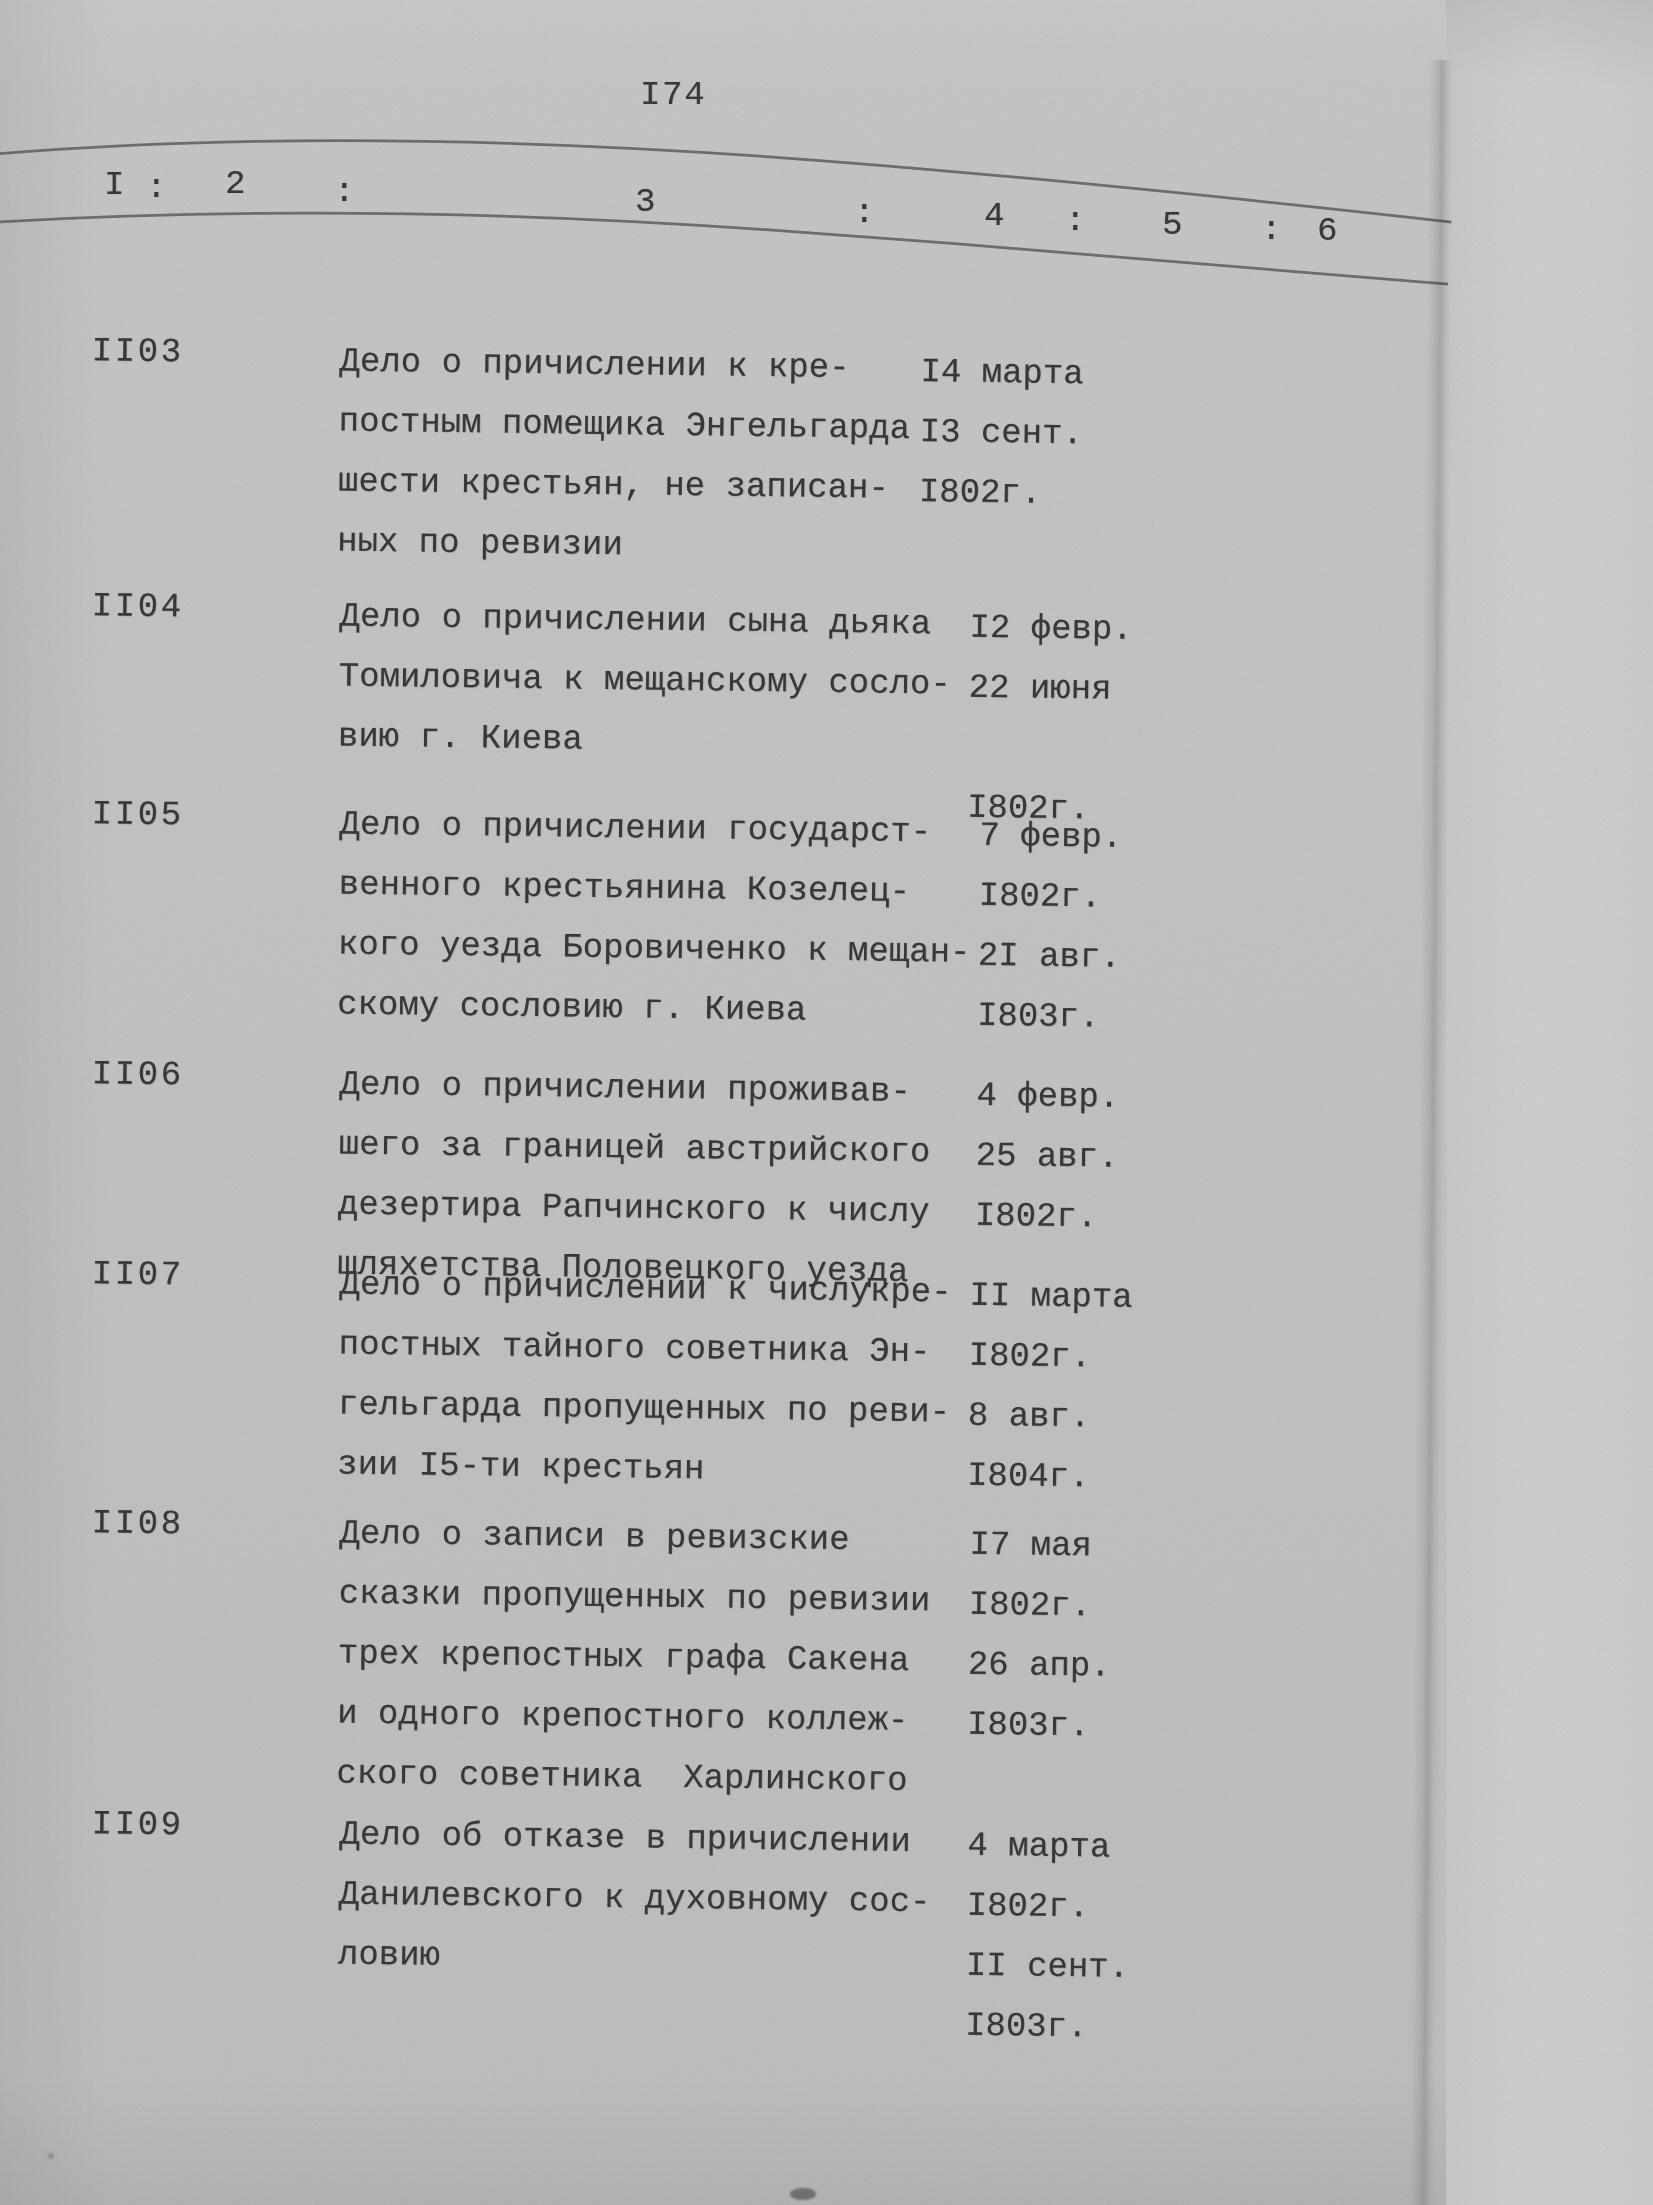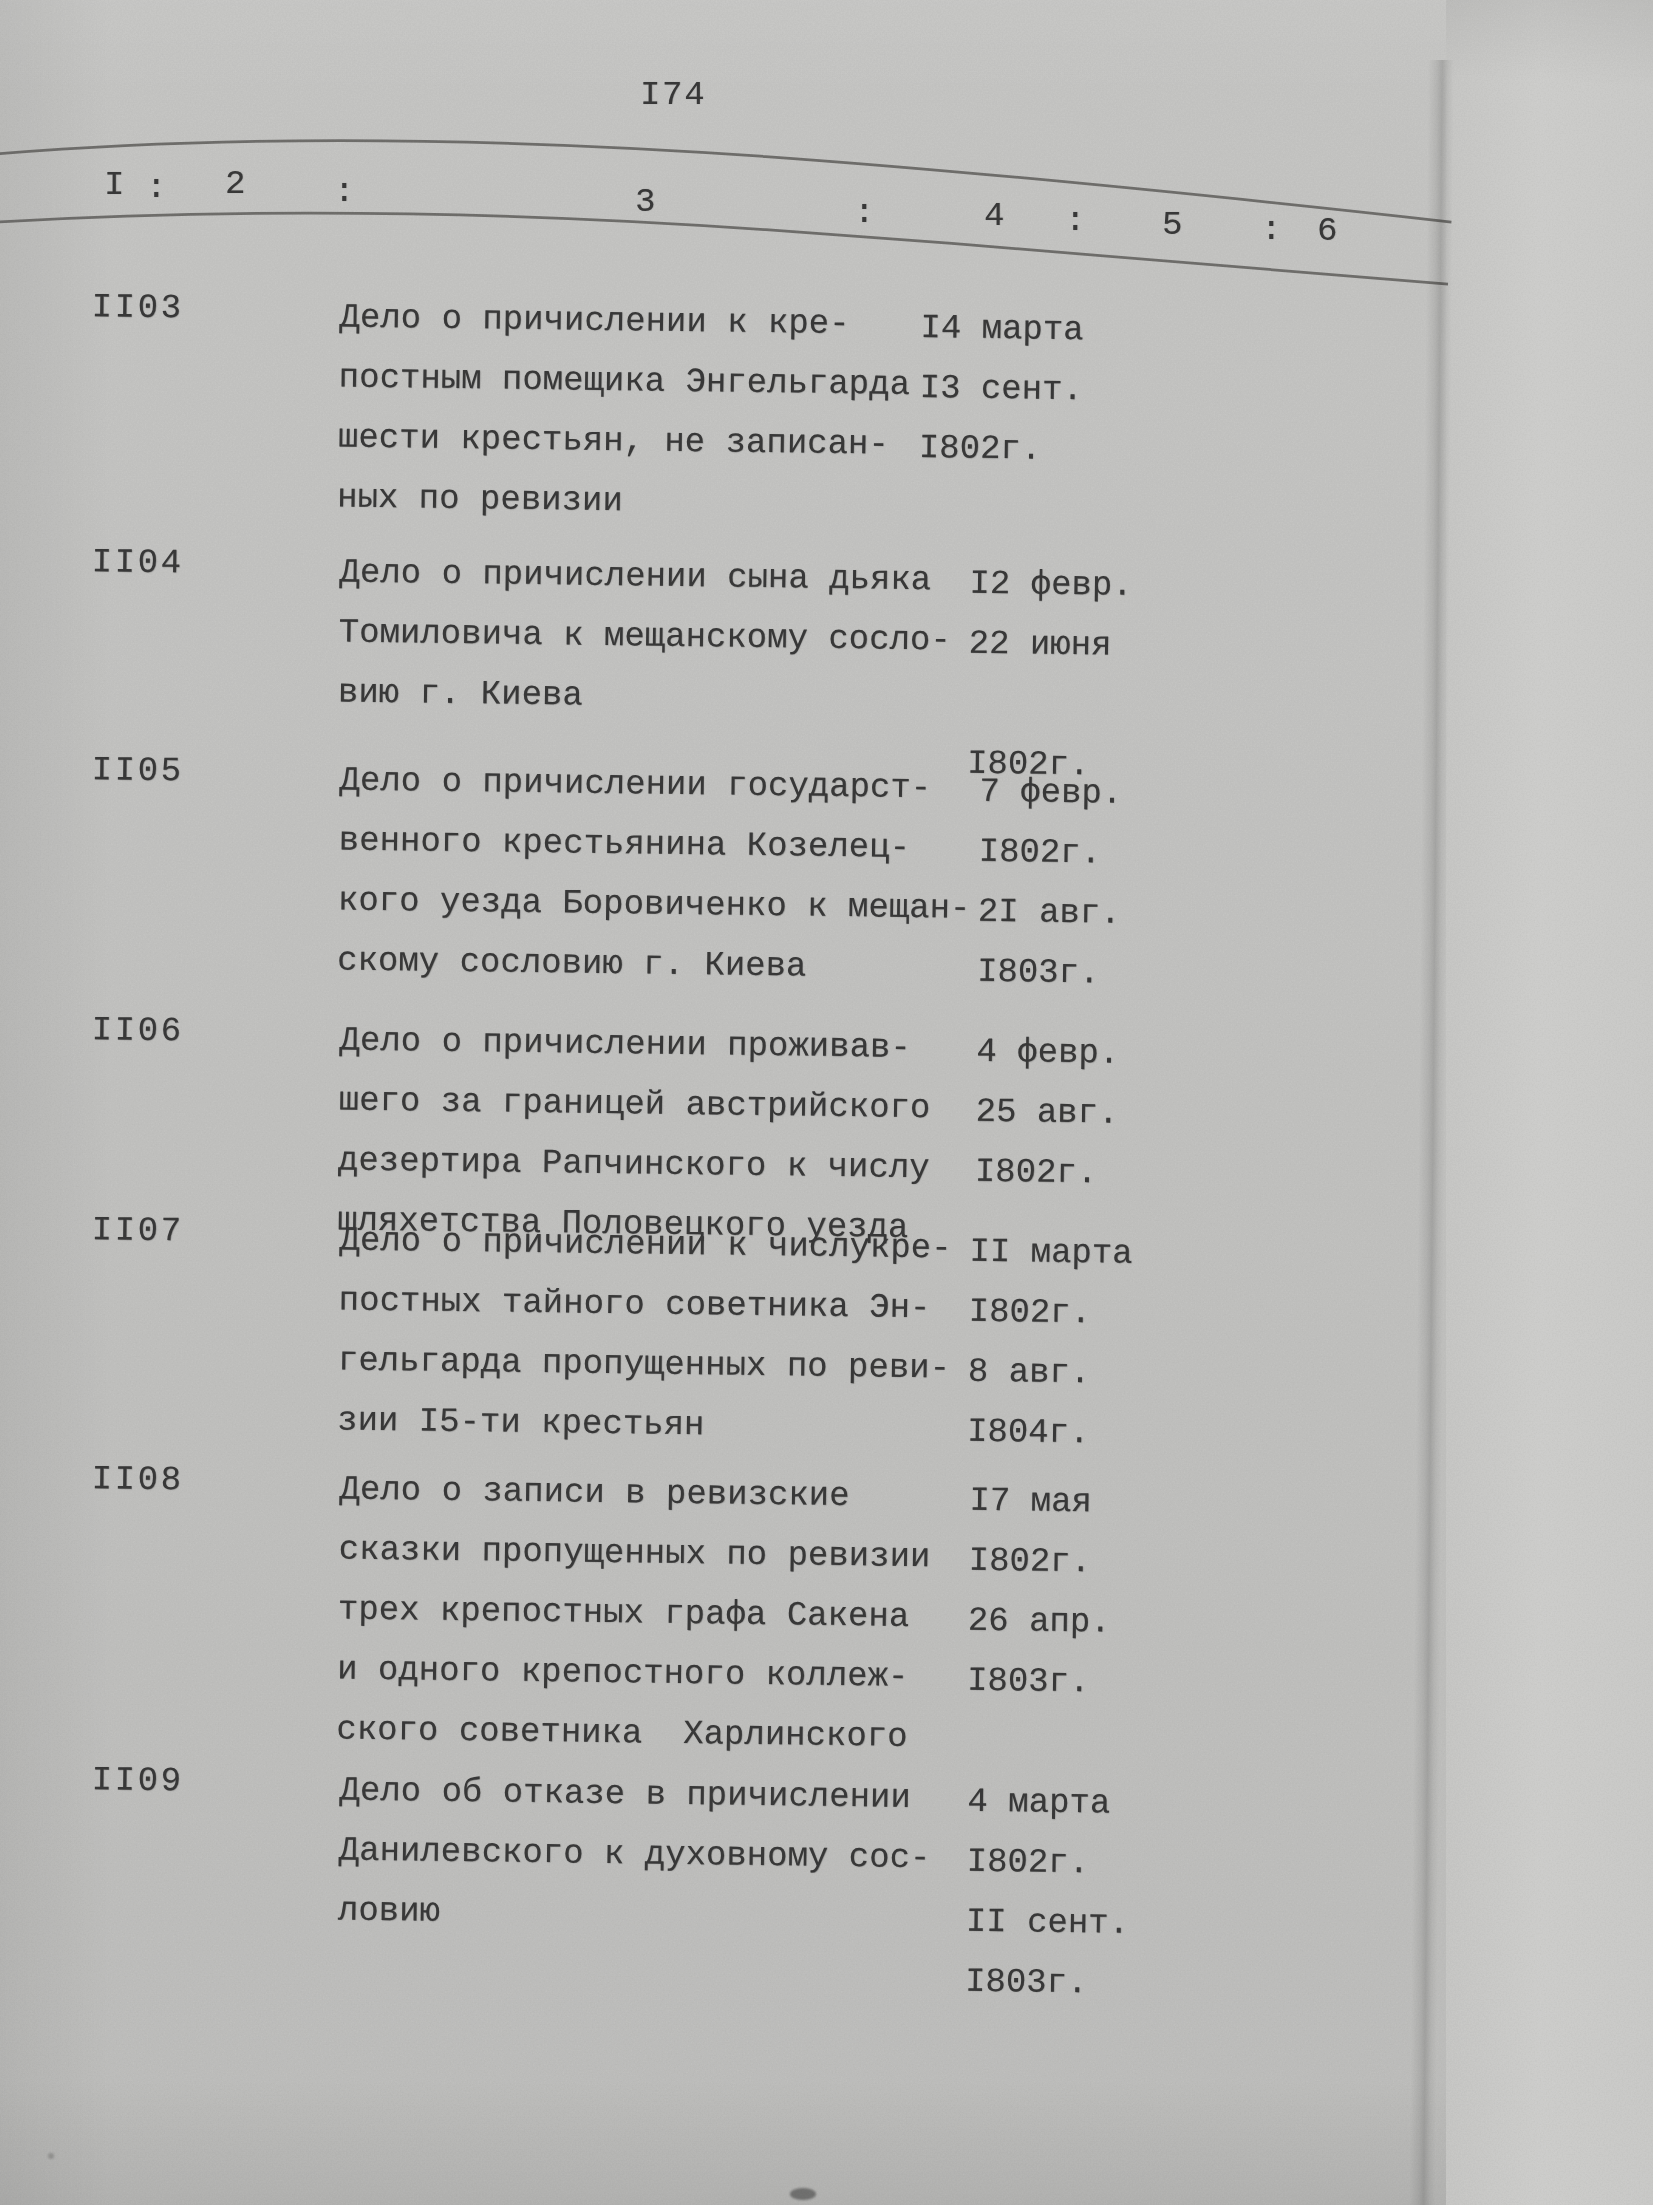--- a/index.html
+++ b/index.html
@@ -25,21 +25,21 @@
   .fold{position:absolute;left:1428px;top:60px;width:25.5px;height:2178px;
     transform:rotate(0.5deg);transform-origin:50% 0;
     background:linear-gradient(90deg,rgba(0,0,0,0),rgba(0,0,0,.08) 35%,rgba(0,0,0,.15) 55%,rgba(0,0,0,.05) 78%,rgba(0,0,0,0));}
   
   svg.rules{position:absolute;left:0;top:0;}
   
   .typed{font-size:34px;text-shadow:0.4px 0.4px 0.9px rgba(56,56,56,.45);}
   .page-number{position:absolute;left:640px;top:65px;line-height:60px;letter-spacing:1.7px;}
   .header{position:absolute;inset:0;}
   .header span{position:absolute;line-height:1;}
-  .entries{position:absolute;inset:0;}
+  .entries{position:absolute;inset:0;margin-top:44px;}
   .entry{position:absolute;left:0;width:1654px;transform:rotate(0.75deg);transform-origin:0 0;}
   .entry .num{position:absolute;left:92px;top:0;line-height:60px;letter-spacing:2.6px;white-space:pre;}
   .entry .desc{position:absolute;left:340px;top:6.8px;}
   .entry .dates{position:absolute;top:10.2px;}
   .line{height:60px;line-height:60px;white-space:pre;}
   
   .speck{position:absolute;background:rgba(45,45,45,.5);border-radius:50%;filter:blur(1.3px);}
   .speck.s1{left:790px;top:2188px;width:25.5px;height:12px;}
   .speck.s2{left:48px;top:2153px;width:6px;height:6px;opacity:.5;}
   svg.grain{position:absolute;left:0;top:0;pointer-events:none;mix-blend-mode:multiply;}

